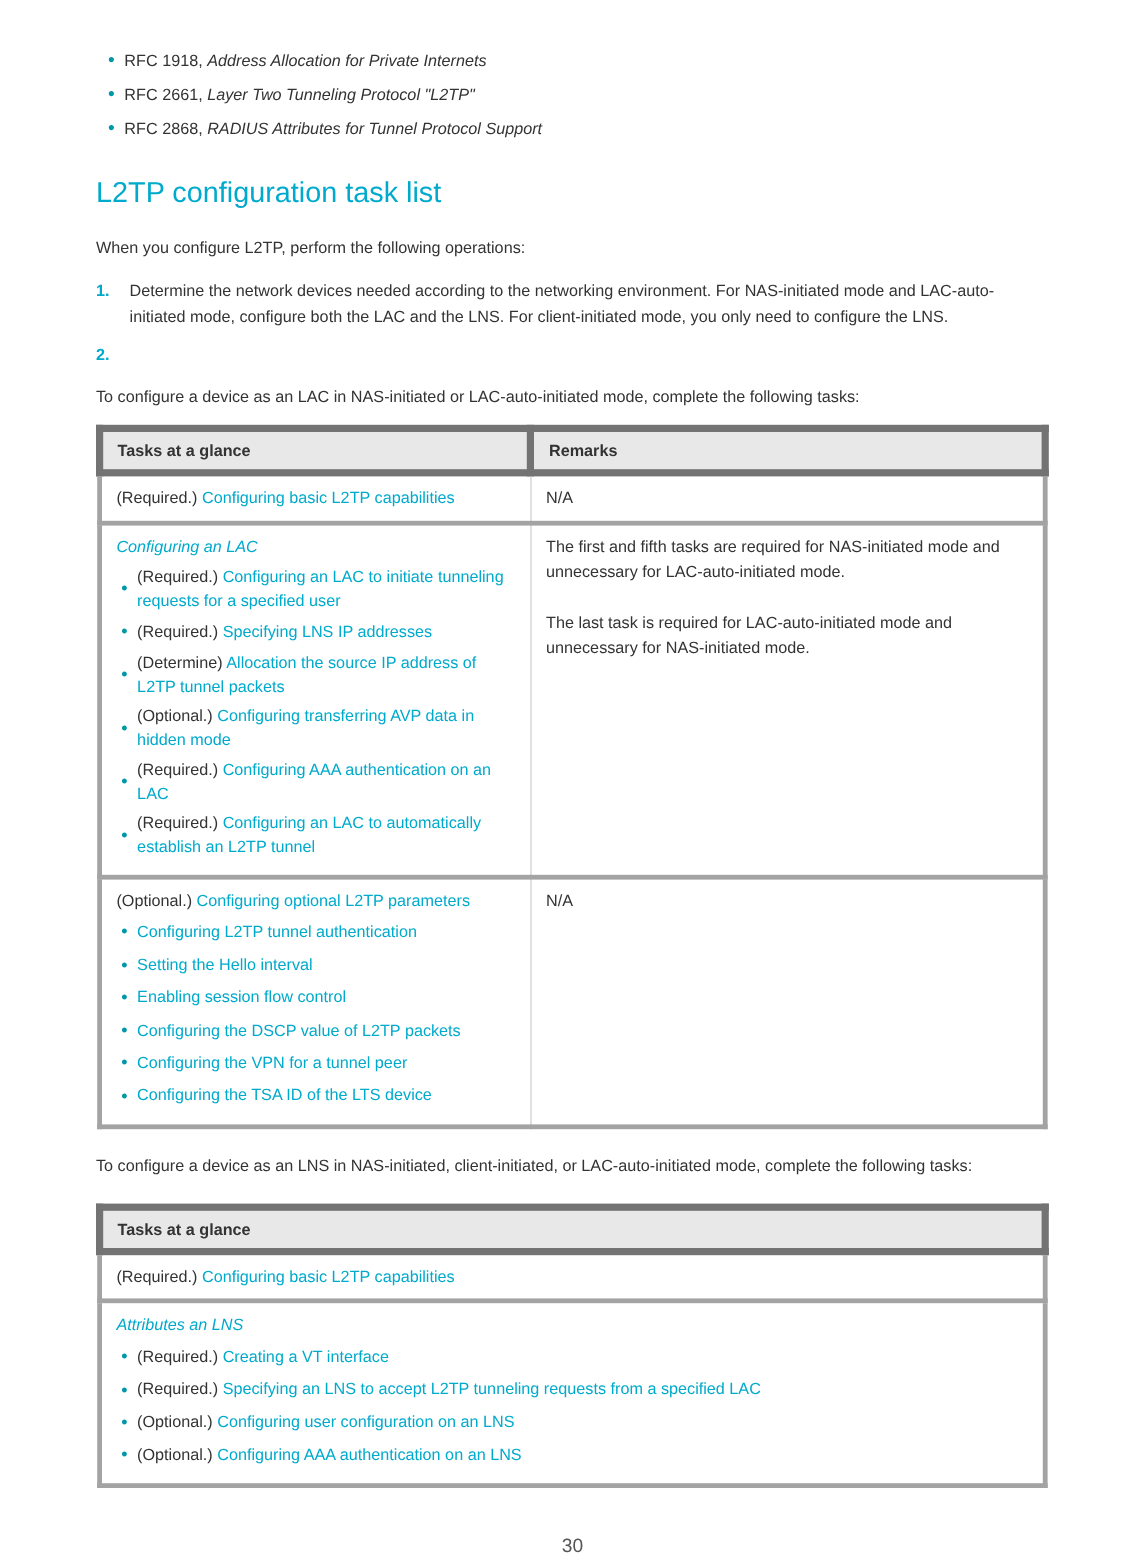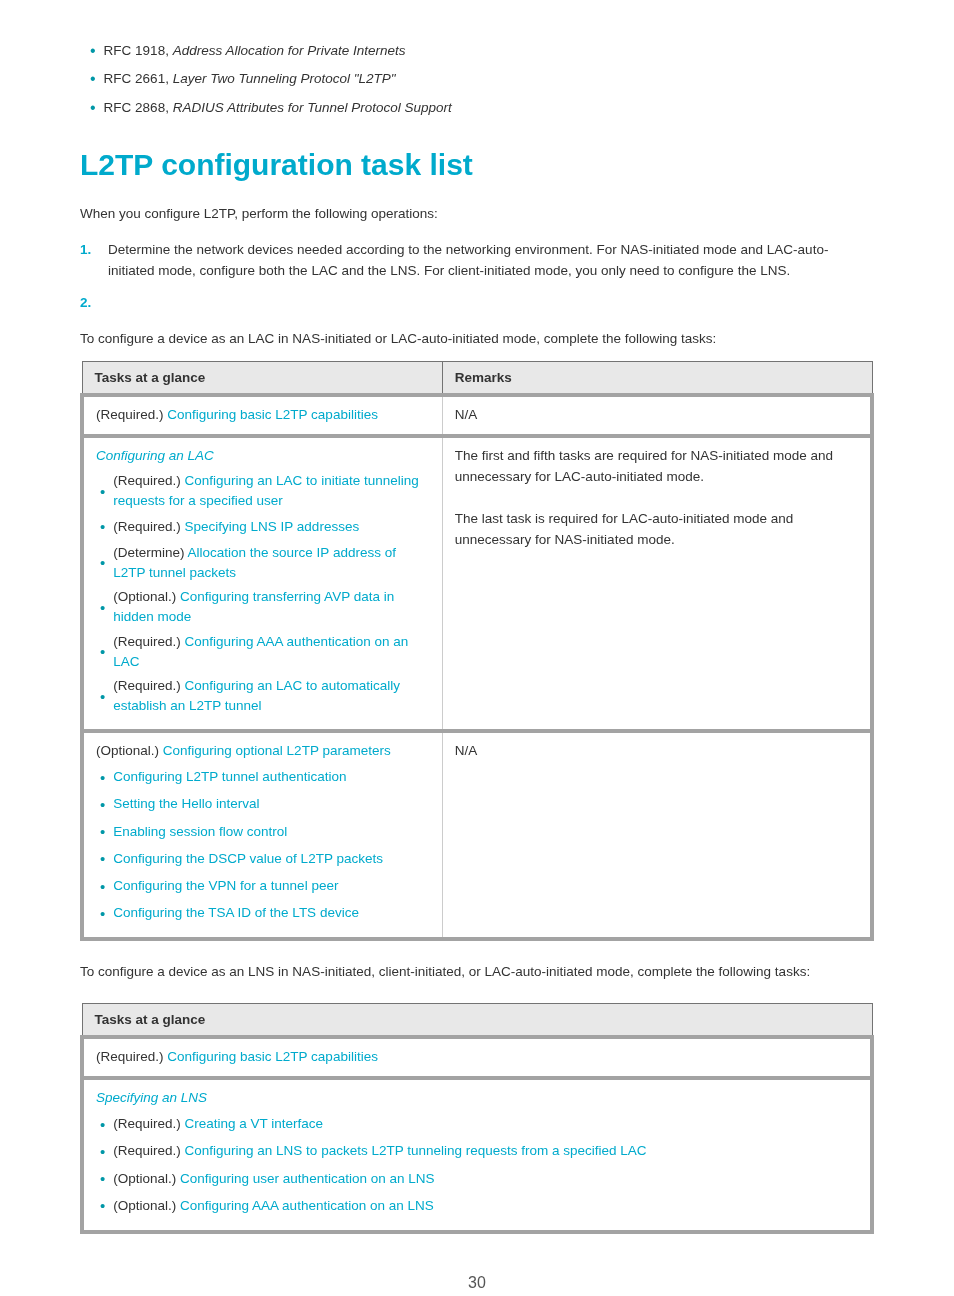--- a/index.html
+++ b/index.html
@@ -27,22 +27,22 @@
       color: #0097a7;
       font-size: 16px;
       margin-right: 8px;
       flex-shrink: 0;
       line-height: 1.4;
     }
     .bullet-list li span {
       line-height: 1.5;
     }
     .section-title {
-      font-size: 30px;
-      font-weight: bold;
+      font-size: 24px;
+      font-weight: normal;
       color: #00aacc;
       margin-bottom: 20px;
       line-height: 1.2;
     }
     .intro-text {
       margin-bottom: 14px;
       line-height: 1.6;
     }
     .numbered-list {
       list-style: none;
@@ -71,21 +71,21 @@
       margin-bottom: 20px;
       font-size: 13.5px;
     }
     table thead tr {
       background: #e8e8e8;
     }
     table thead th {
       padding: 8px 12px;
       text-align: left;
       font-weight: bold;
-      border: 1px solid #737373;
+      border: 6px solid #737373;
     }
     table tbody tr {
       border: 4px solid #a3a3a3;
     }
     table tbody td {
       padding: 8px 12px;
       vertical-align: top;
       border: 1px solid #ccc;
       line-height: 1.55;
     }
@@ -257,30 +257,30 @@
   <tbody>
 
     <tr>
       <td>
         <span class="black-text">(Required.) </span><a class="link" href="#">Configuring basic L2TP capabilities</a>
       </td>
     </tr>
 
     <tr>
       <td>
-        <div class="group-label">Specifying an LNS</div>
+        <div class="group-label">Attributes an LNS</div>
         <ul class="cell-sub-list">
           <li>
             <span><span class="black-text">(Required.) </span><a class="link" href="#">Creating a VT interface</a></span>
           </li>
           <li>
-            <span><span class="black-text">(Required.) </span><a class="link" href="#">Configuring an LNS to packets L2TP tunneling requests from a specified LAC</a></span>
-          </li>
-          <li>
-            <span><span class="black-text">(Optional.) </span><a class="link" href="#">Configuring user authentication on an LNS</a></span>
+            <span><span class="black-text">(Required.) </span><a class="link" href="#">Specifying an LNS to accept L2TP tunneling requests from a specified LAC</a></span>
+          </li>
+          <li>
+            <span><span class="black-text">(Optional.) </span><a class="link" href="#">Configuring user configuration on an LNS</a></span>
           </li>
           <li>
             <span><span class="black-text">(Optional.) </span><a class="link" href="#">Configuring AAA authentication on an LNS</a></span>
           </li>
         </ul>
       </td>
     </tr>
   </tbody>
 </table>
 

